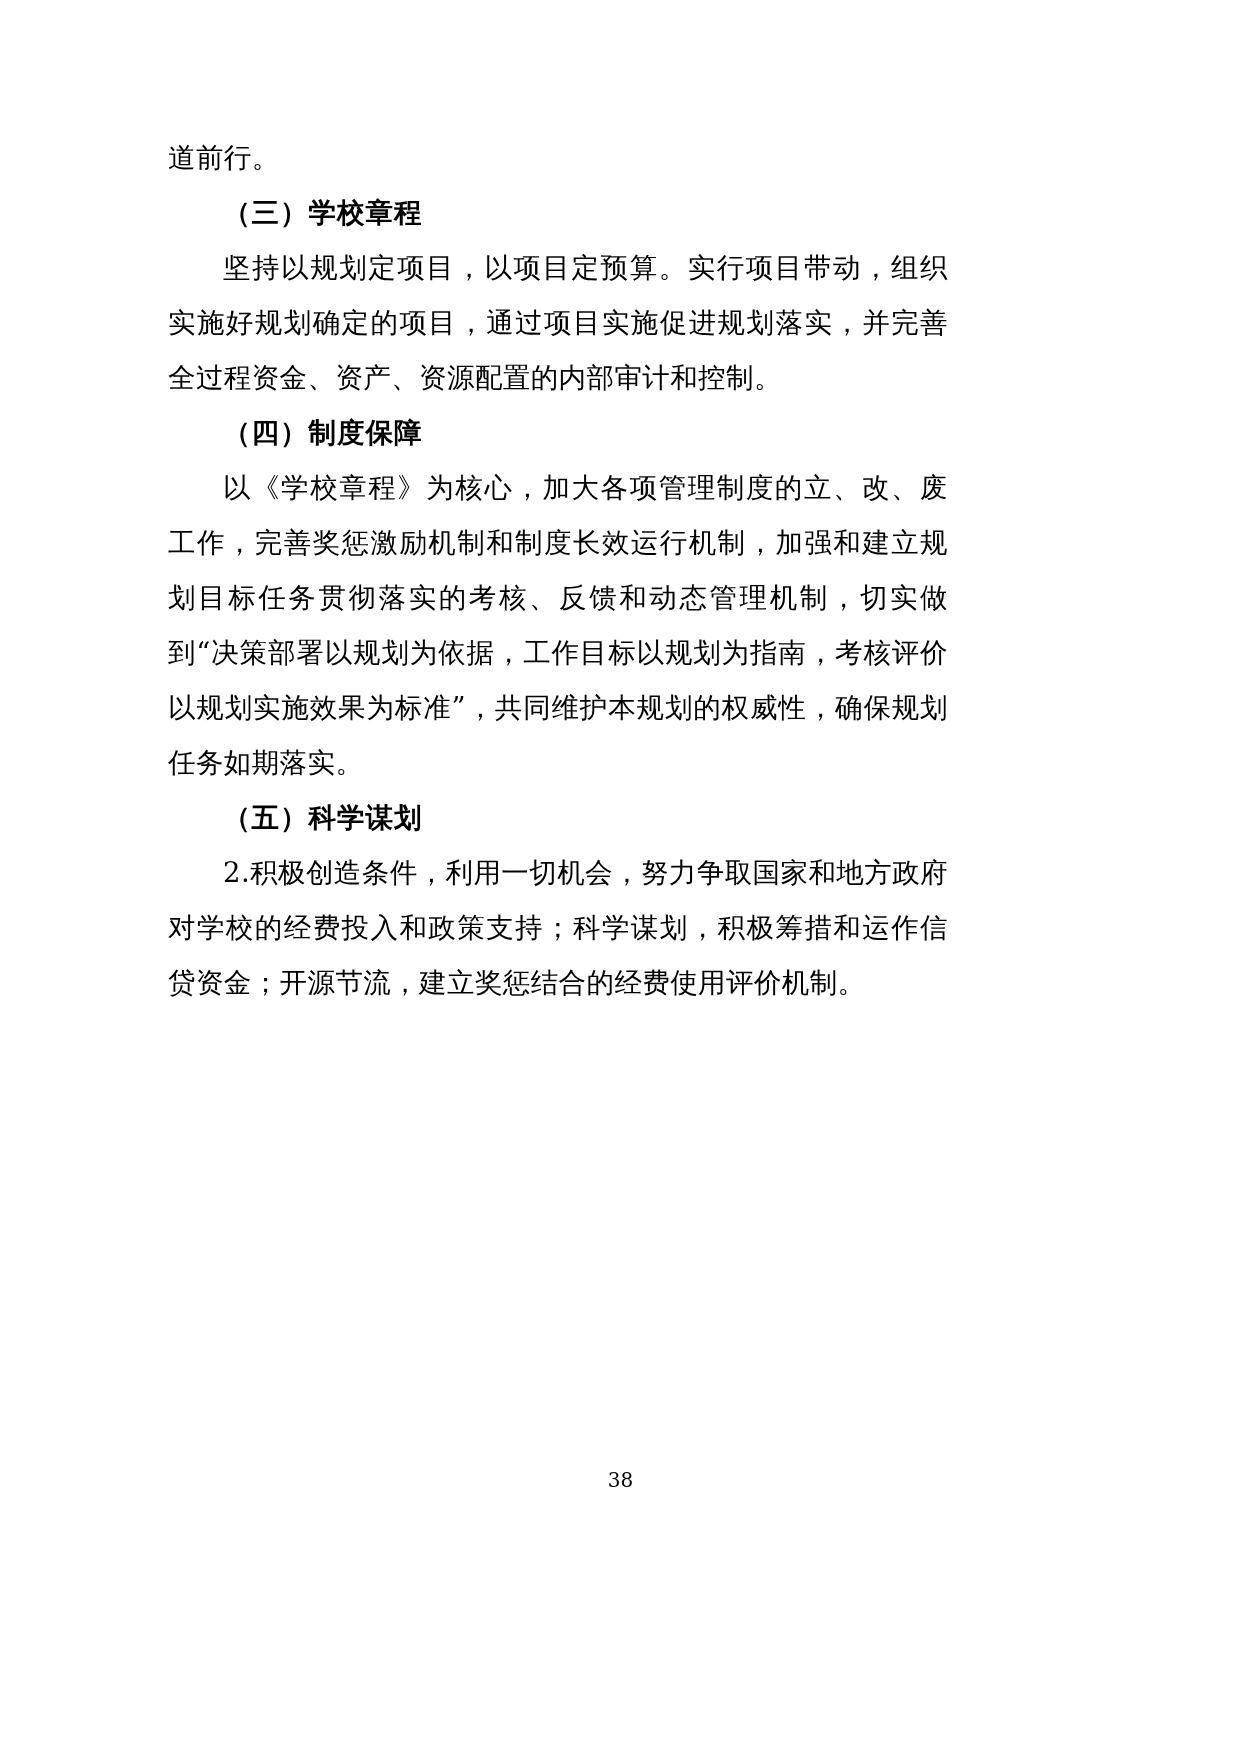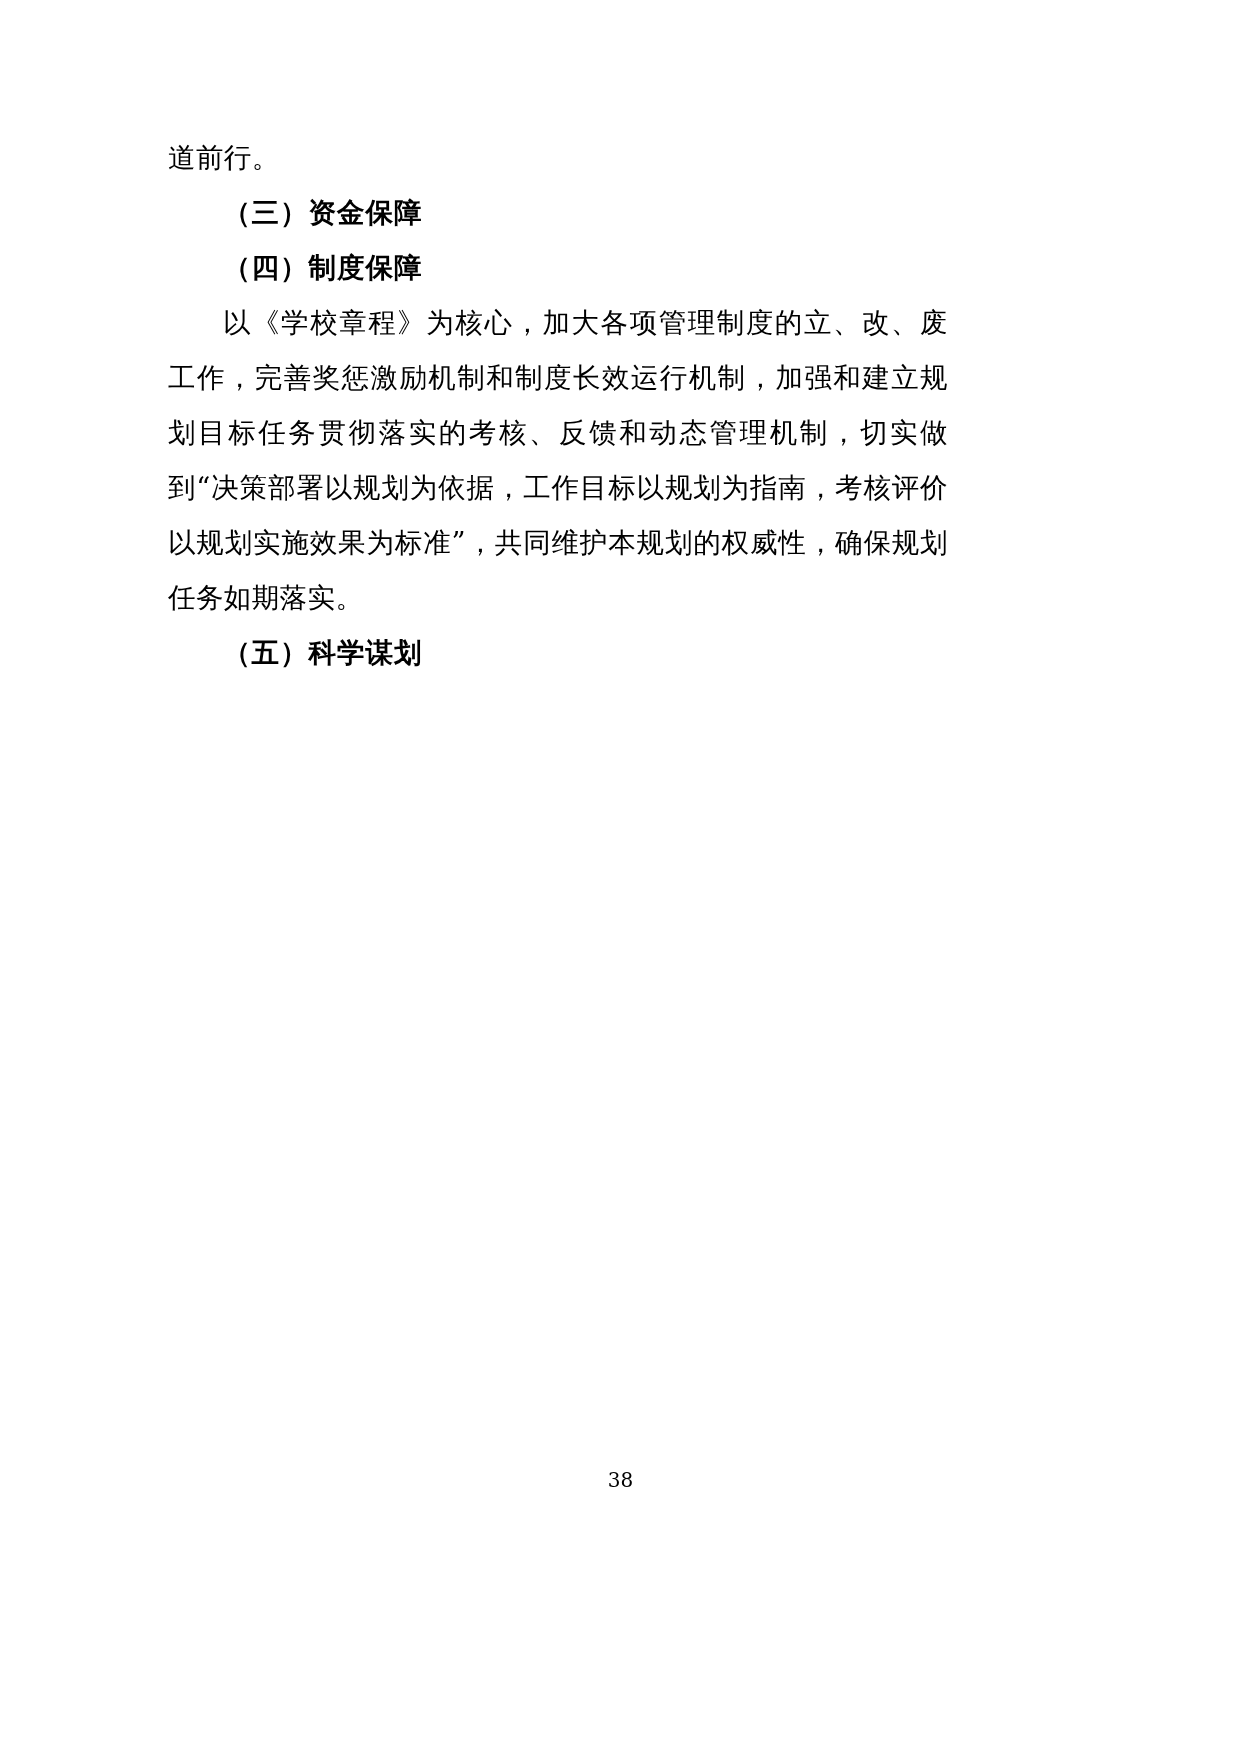--- a/index.html
+++ b/index.html
@@ -53,19 +53,21 @@
     font-family: "DejaVu Serif", serif;
     color: #000000;
   }
 </style>
 </head>
 <body>
 
 <div class="page">
   <div class="content">
     <p class="cont">道前行。</p>
-    <p class="heading">（三）资金保障</p>
+    <p class="heading">（三）学校章程</p>
+    <p class="body">坚持以规划定项目，以项目定预算。实行项目带动，组织实施好规划确定的项目，通过项目实施促进规划落实，并完善全过程资金、资产、资源配置的内部审计和控制。</p>
     <p class="heading">（四）制度保障</p>
     <p class="body">以《学校章程》为核心，加大各项管理制度的立、改、废工作，完善奖惩激励机制和制度长效运行机制，加强和建立规划目标任务贯彻落实的考核、反馈和动态管理机制，切实做到“决策部署以规划为依据，工作目标以规划为指南，考核评价以规划实施效果为标准”，共同维护本规划的权威性，确保规划任务如期落实。</p>
     <p class="heading">（五）科学谋划</p>
+    <p class="body">2.积极创造条件，利用一切机会，努力争取国家和地方政府对学校的经费投入和政策支持；科学谋划，积极筹措和运作信贷资金；开源节流，建立奖惩结合的经费使用评价机制。</p>
   </div>
   <div class="page-number">38</div>
 </div>
 
 </body></html>

